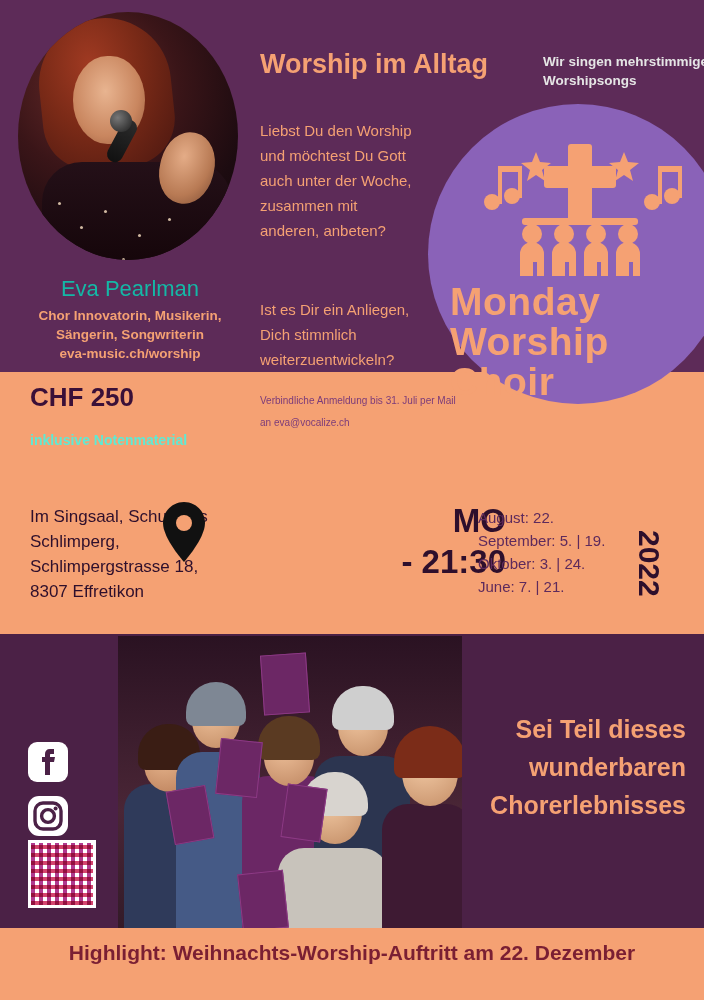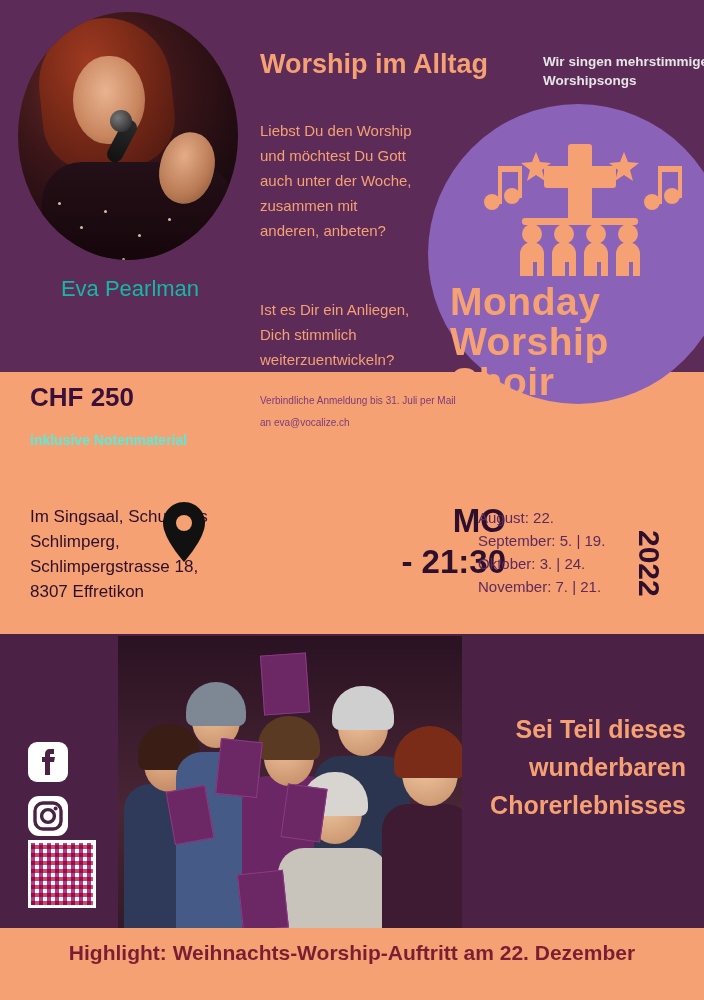--- a/index.html
+++ b/index.html
@@ -172,20 +172,22 @@
     <div class="sparkle" style="left:86px;top:198px"></div>
     <div class="sparkle" style="left:120px;top:222px"></div>
     <div class="sparkle" style="left:150px;top:206px"></div>
     <div class="sparkle" style="left:180px;top:230px"></div>
     <div class="sparkle" style="left:56px;top:240px"></div>
     <div class="sparkle" style="left:104px;top:246px"></div>
   </div>
 
   <div class="name">Eva Pearlman</div>
   <div class="name-sub">
+    <div>Chor Innovatorin, Musikerin, Sängerin, Songwriterin</div>
+    <div>eva-music.ch/worship</div>
   </div>
 
   <div class="title-main">Worship im Alltag</div>
   <div class="tagline">Wir singen mehrstimmige Worshipsongs</div>
   <div class="para1">Liebst Du den Worship und möchtest Du Gott auch unter der Woche, zusammen mit anderen, anbeten?</div>
   <div class="para2">Ist es Dir ein Anliegen, Dich stimmlich weiterzuentwickeln?</div>
 
   <div class="logo-circle"></div>
   <svg class="logo-art" viewBox="0 0 220 160">
     <g fill="#f5a173">
@@ -234,21 +236,21 @@
 
   <div class="mo">
     <div>MO</div>
     <div>- 21:30</div>
   </div>
 
   <div class="dates">
     <div>August: 22.</div>
     <div>September: 5. | 19.</div>
     <div>Oktober: 3. | 24.</div>
-    <div>November: 7. | 21.</div>
+    <div>June: 7. | 21.</div>
   </div>
   <div class="year">2022</div>
 
   <div class="group-photo">
     <div class="gp-body" style="left:6px;top:148px;width:86px;height:150px;background:#2f3a5a"></div>
     <div class="gp-person" style="left:26px;top:100px;width:50px;height:56px;background:radial-gradient(circle at 40% 35%,#e9b890,#b97d58)"></div>
     <div class="gp-person" style="left:20px;top:88px;width:62px;height:46px;border-radius:30px 30px 8px 8px;background:#3a1d14"></div>
 
     <div class="gp-body" style="left:58px;top:116px;width:84px;height:180px;background:#455a86"></div>
     <div class="gp-person" style="left:74px;top:58px;width:48px;height:54px;background:radial-gradient(circle at 40% 35%,#eec09a,#c08a62)"></div>

